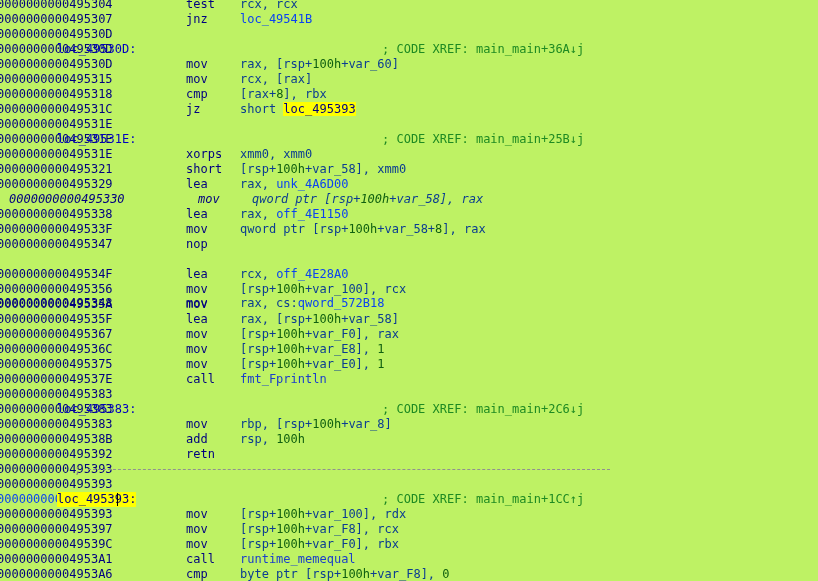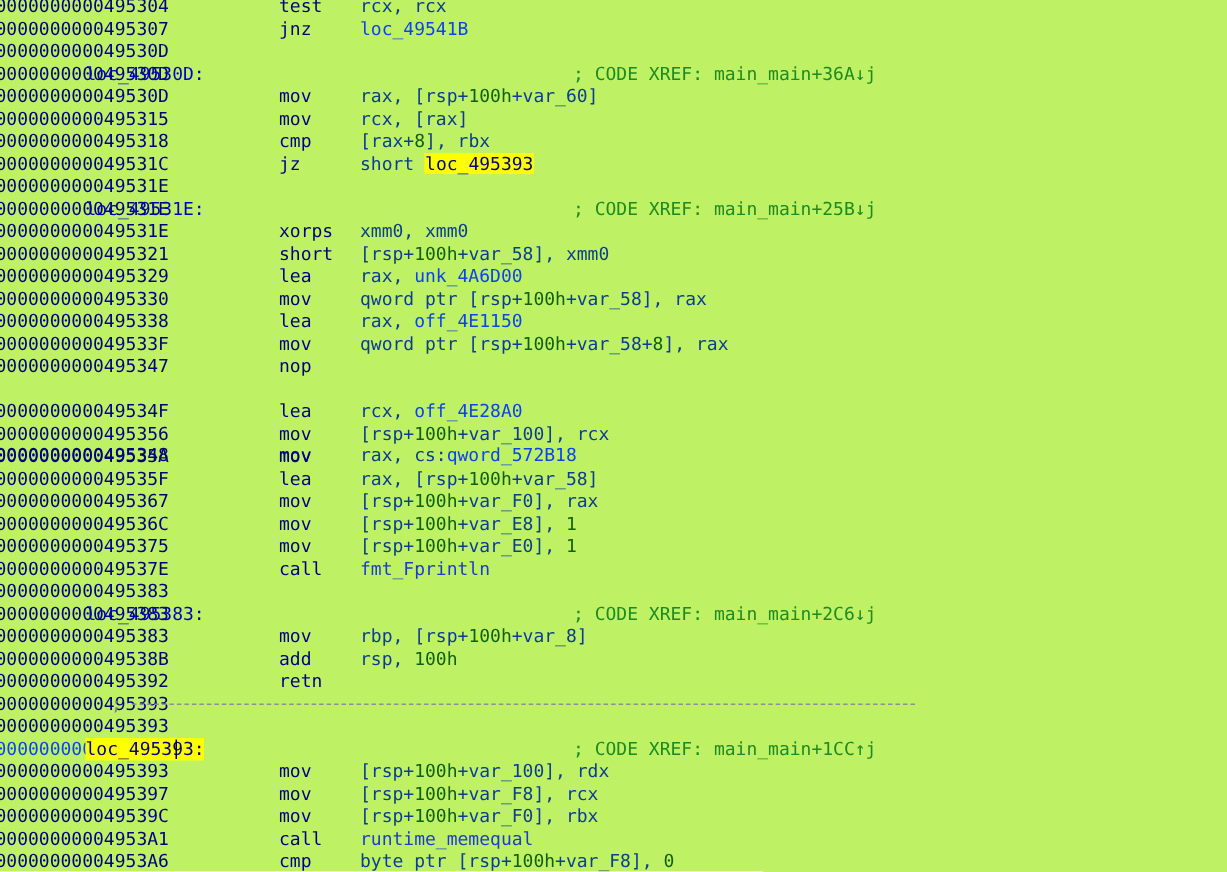--- a/index.html
+++ b/index.html
@@ -105,21 +105,21 @@
     <div class="line" style="position: absolute; left: 0px; top: 42px; width: 818px;"><span class="addr">000000000049530D</span><span class="label">loc_49530D:</span><span class="cmt">; CODE XREF: main_main+36A↓j</span></div>
     <div class="line" style="position: absolute; left: 0px; top: 57px; width: 818px;"><span class="addr">000000000049530D</span><span class="mnem">mov</span><span class="ops">rax, [rsp+<span class="num">100h</span>+var_60]</span></div>
     <div class="line" style="position: absolute; left: 0px; top: 72px; width: 818px;"><span class="addr">0000000000495315</span><span class="mnem">mov</span><span class="ops">rcx, [rax]</span></div>
     <div class="line" style="position: absolute; left: 0px; top: 87px; width: 680px;"><span class="addr">0000000000495318</span><span class="mnem">cmp</span><span class="ops">[rax+<span class="num">8</span>], rbx</span></div>
     <div class="line" style="position: absolute; left: 0px; top: 102px; width: 818px;"><span class="addr">000000000049531C</span><span class="mnem">jz</span><span class="ops">short <span class="sym hl">loc_495393</span></span></div>
     <div class="line" style="position: absolute; left: 0px; top: 117px; width: 818px;"><span class="addr">000000000049531E</span></div>
     <div class="line" style="position: absolute; left: 0px; top: 132px; width: 818px;"><span class="addr">000000000049531E</span><span class="label">loc_49531E:</span><span class="cmt">; CODE XREF: main_main+25B↓j</span></div>
     <div class="line" style="position: absolute; left: 0px; top: 147px; width: 818px;"><span class="addr">000000000049531E</span><span class="mnem">xorps</span><span class="ops">xmm0, xmm0</span></div>
     <div class="line" style="position: absolute; left: 0px; top: 162px; width: 818px; padding-left: 28px;"><span class="addr">0000000000495321</span><span class="mnem">short</span><span class="ops">[rsp+<span class="num">100h</span>+var_58], xmm0</span></div>
     <div class="line" style="position: absolute; left: 0px; top: 177px; width: 818px;"><span class="addr">0000000000495329</span><span class="mnem">lea</span><span class="ops">rax, <span class="sym">unk_4A6D00</span></span></div>
-    <div class="line" style="position: absolute; left: 0px; top: 192px; width: 754px;"><span class="addr">0000000000495330</span><span class="mnem">mov</span><span class="ops">qword ptr [rsp+<span class="num">100h</span>+var_58], rax</span></div>
+    <div class="line" style="position: absolute; left: 12px; top: 192px; width: 754px; font-style: italic;"><span class="addr">0000000000495330</span><span class="mnem">mov</span><span class="ops">qword ptr [rsp+<span class="num">100h</span>+var_58], rax</span></div>
     <div class="line" style="position: absolute; left: 0px; top: 207px; width: 818px;"><span class="addr">0000000000495338</span><span class="mnem">lea</span><span class="ops">rax, <span class="sym">off_4E1150</span></span></div>
     <div class="line" style="position: absolute; left: 0px; top: 222px; width: 754px;"><span class="addr">000000000049533F</span><span class="mnem">mov</span><span class="ops">qword ptr [rsp+<span class="num">100h</span>+var_58+<span class="num">8</span>], rax</span></div>
     <div class="line" style="position: absolute; left: 0px; top: 237px; width: 818px;"><span class="addr">0000000000495347</span><span class="mnem">nop</span></div>
     <div class="line" style="position: absolute; left: 0px; top: 252px; width: 727px; margin-top: 44px;"><span class="addr">0000000000495348</span><span class="mnem">mov</span><span class="ops">rax, cs:<span class="sym">qword_572B18</span></span></div>
     <div class="line" style="position: absolute; left: 0px; top: 267px; width: 724px; padding-left: 20px;"><span class="addr">000000000049534F</span><span class="mnem">lea</span><span class="ops">rcx, <span class="sym">off_4E28A0</span></span></div>
     <div class="line" style="position: absolute; left: 0px; top: 282px; width: 818px;"><span class="addr">0000000000495356</span><span class="mnem">mov</span><span class="ops">[rsp+<span class="num">100h</span>+var_100], rcx</span></div>
     <div class="line" style="position: absolute; left: 0px; top: 297px; width: 818px;"><span class="addr">000000000049535A</span><span class="mnem">mov</span></div>
     <div class="line" style="position: absolute; left: 0px; top: 312px; width: 818px;"><span class="addr">000000000049535F</span><span class="mnem">lea</span><span class="ops">rax, [rsp+<span class="num">100h</span>+var_58]</span></div>
     <div class="line" style="position: absolute; left: 0px; top: 327px; width: 818px;"><span class="addr">0000000000495367</span><span class="mnem">mov</span><span class="ops">[rsp+<span class="num">100h</span>+var_F0], rax</span></div>
     <div class="line" style="position: absolute; left: 0px; top: 342px; width: 818px;"><span class="addr">000000000049536C</span><span class="mnem">mov</span><span class="ops">[rsp+<span class="num">100h</span>+var_E8], <span class="num">1</span></span></div>

